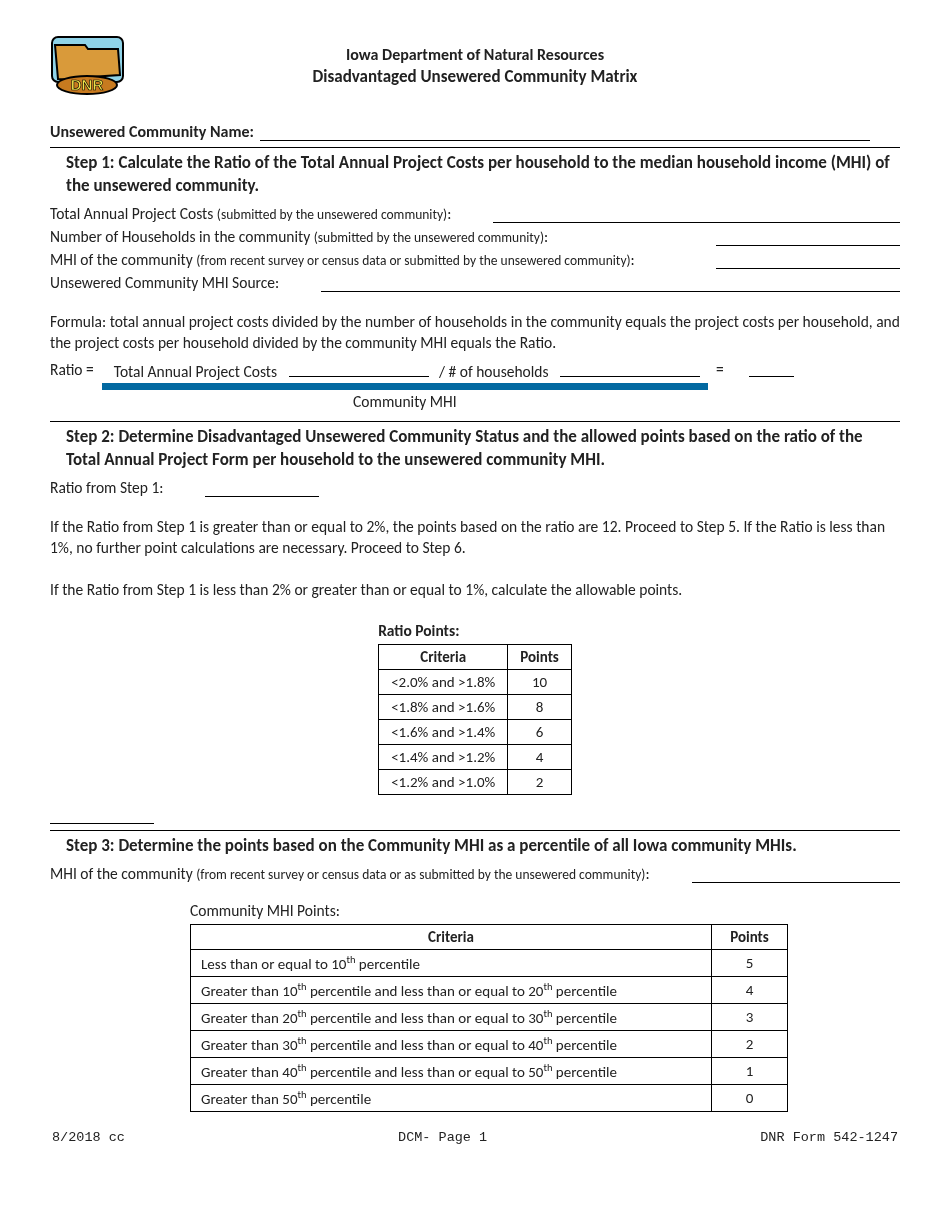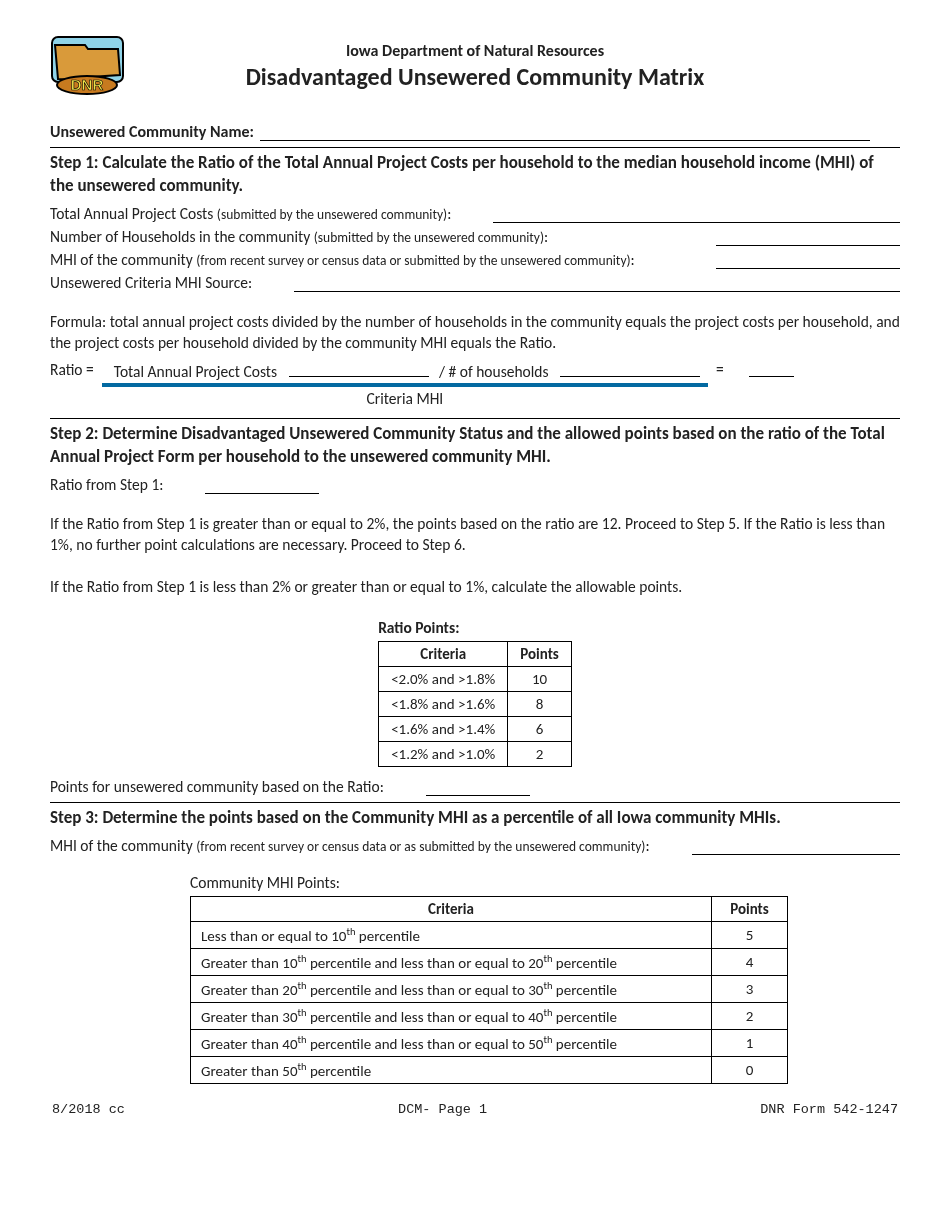--- a/index.html
+++ b/index.html
@@ -28,21 +28,21 @@
     flex: 1;
     text-align: center;
     margin-right: 95px;
   }
   .dept {
     font-weight: bold;
     font-size: 16px;
   }
   .title {
     font-weight: bold;
-    font-size: 24px;
+    font-size: 17px;
     margin-top: 2px;
   }
   .field-label {
     font-weight: bold;
     white-space: nowrap;
     padding-right: 6px;
   }
   .field-paren {
     font-size: 13px;
     font-weight: normal;
@@ -73,21 +73,21 @@
   }
   hr.sep {
     border: none;
     border-top: 1px solid #000;
     margin: 6px 0 4px 0;
   }
   .step-heading {
     font-weight: bold;
     font-size: 17px;
     line-height: 1.35;
-    margin: 4px 0 6px 0;
+    margin: 4px 0 6px 16px;
   }
   .body-text {
     font-size: 15.5px;
     line-height: 1.35;
     margin: 6px 0;
   }
   .line-field {
     display: flex;
     align-items: flex-end;
     font-size: 15.5px;
@@ -107,21 +107,21 @@
     align-items: flex-start;
     font-size: 15.5px;
     margin: 6px 0 10px 0;
   }
   .frac {
     display: inline-block;
     text-align: center;
     margin: 0 8px;
   }
   .frac .num {
-    border-bottom: 4px solid #0369a1;
+    border-bottom: 7px solid #0369a1;
     padding: 0 8px 2px 8px;
     display: block;
     white-space: nowrap;
   }
   .frac .den {
     padding-top: 2px;
     display: block;
     white-space: nowrap;
   }
   .frac-wide .num {
@@ -238,37 +238,37 @@
     <span class="lbl"><span>Number of Households in the community</span> <span class="paren">(submitted by the unsewered community)</span><span>:</span></span>
     <span style="flex:1"></span>
     <input class="field-input" style="flex: 0 0 180px;" value="">
   </div>
   <div class="line-field">
     <span class="lbl"><span>MHI of the community</span> <span class="paren">(from recent survey or census data or submitted by the unsewered community)</span><span>:</span></span>
     <span style="flex:1"></span>
     <input class="field-input" style="flex: 0 0 180px;" value="">
   </div>
   <div class="line-field">
-    <span class="lbl">Unsewered Criteria MHI Source:</span>
+    <span class="lbl">Unsewered Community MHI Source:</span>
     <input class="field-input" value="" style="">
   </div>
 
   <div class="gap"></div>
   <div class="body-text">Formula: total annual project costs divided by the number of households in the community equals the project costs per household, and the project costs per household divided by the community MHI equals the Ratio.</div>
 
   <div class="formula-row">
     <span>Ratio =</span>
     <span class="frac frac-wide">
       <span class="num">
         <span>Total Annual Project Costs</span>
         <span class="inputnum"></span>
         &nbsp;&nbsp;<span>/ # of households</span>
         <span class="inputnum"></span>
       </span>
-      <span class="den">Criteria MHI</span>
+      <span class="den">Community MHI</span>
     </span>
     <span>=</span>
     <span class="eq-result"></span>
   </div>
 
   <hr class="sep">
 
   <div class="step-heading">Step 2: Determine Disadvantaged Unsewered Community Status and the allowed points based on the ratio of the Total Annual Project Form per household to the unsewered community MHI.</div>
 
   <div class="line-field">
@@ -296,28 +296,31 @@
         </tr>
     <tr>
           <td>&lt;1.8% and &gt;1.6%</td>
           <td class="center">8</td>
         </tr>
     <tr>
           <td>&lt;1.6% and &gt;1.4%</td>
           <td class="center">6</td>
         </tr>
     <tr>
+          <td>&lt;1.4% and &gt;1.2%</td>
+          <td class="center">4</td>
+        </tr>
+    <tr>
           <td>&lt;1.2% and &gt;1.0%</td>
           <td class="center">2</td>
         </tr>
   </tbody>
     </table>
 
   <div class="line-field">
-    <span class="lbl">Points for unsewered community based on the Ratio:</span>
     <input class="field-input" style="flex: 0 0 100px;" value="">
     <span style="flex:1"></span>
   </div>
 
   <hr class="sep">
 
   <div class="step-heading">Step 3: Determine the points based on the Community MHI as a percentile of all Iowa community MHIs.</div>
 
   <div class="line-field">
     <span class="lbl"><span>MHI of the community</span> <span class="paren">(from recent survey or census data or as submitted by the unsewered community)</span><span>:</span></span>

